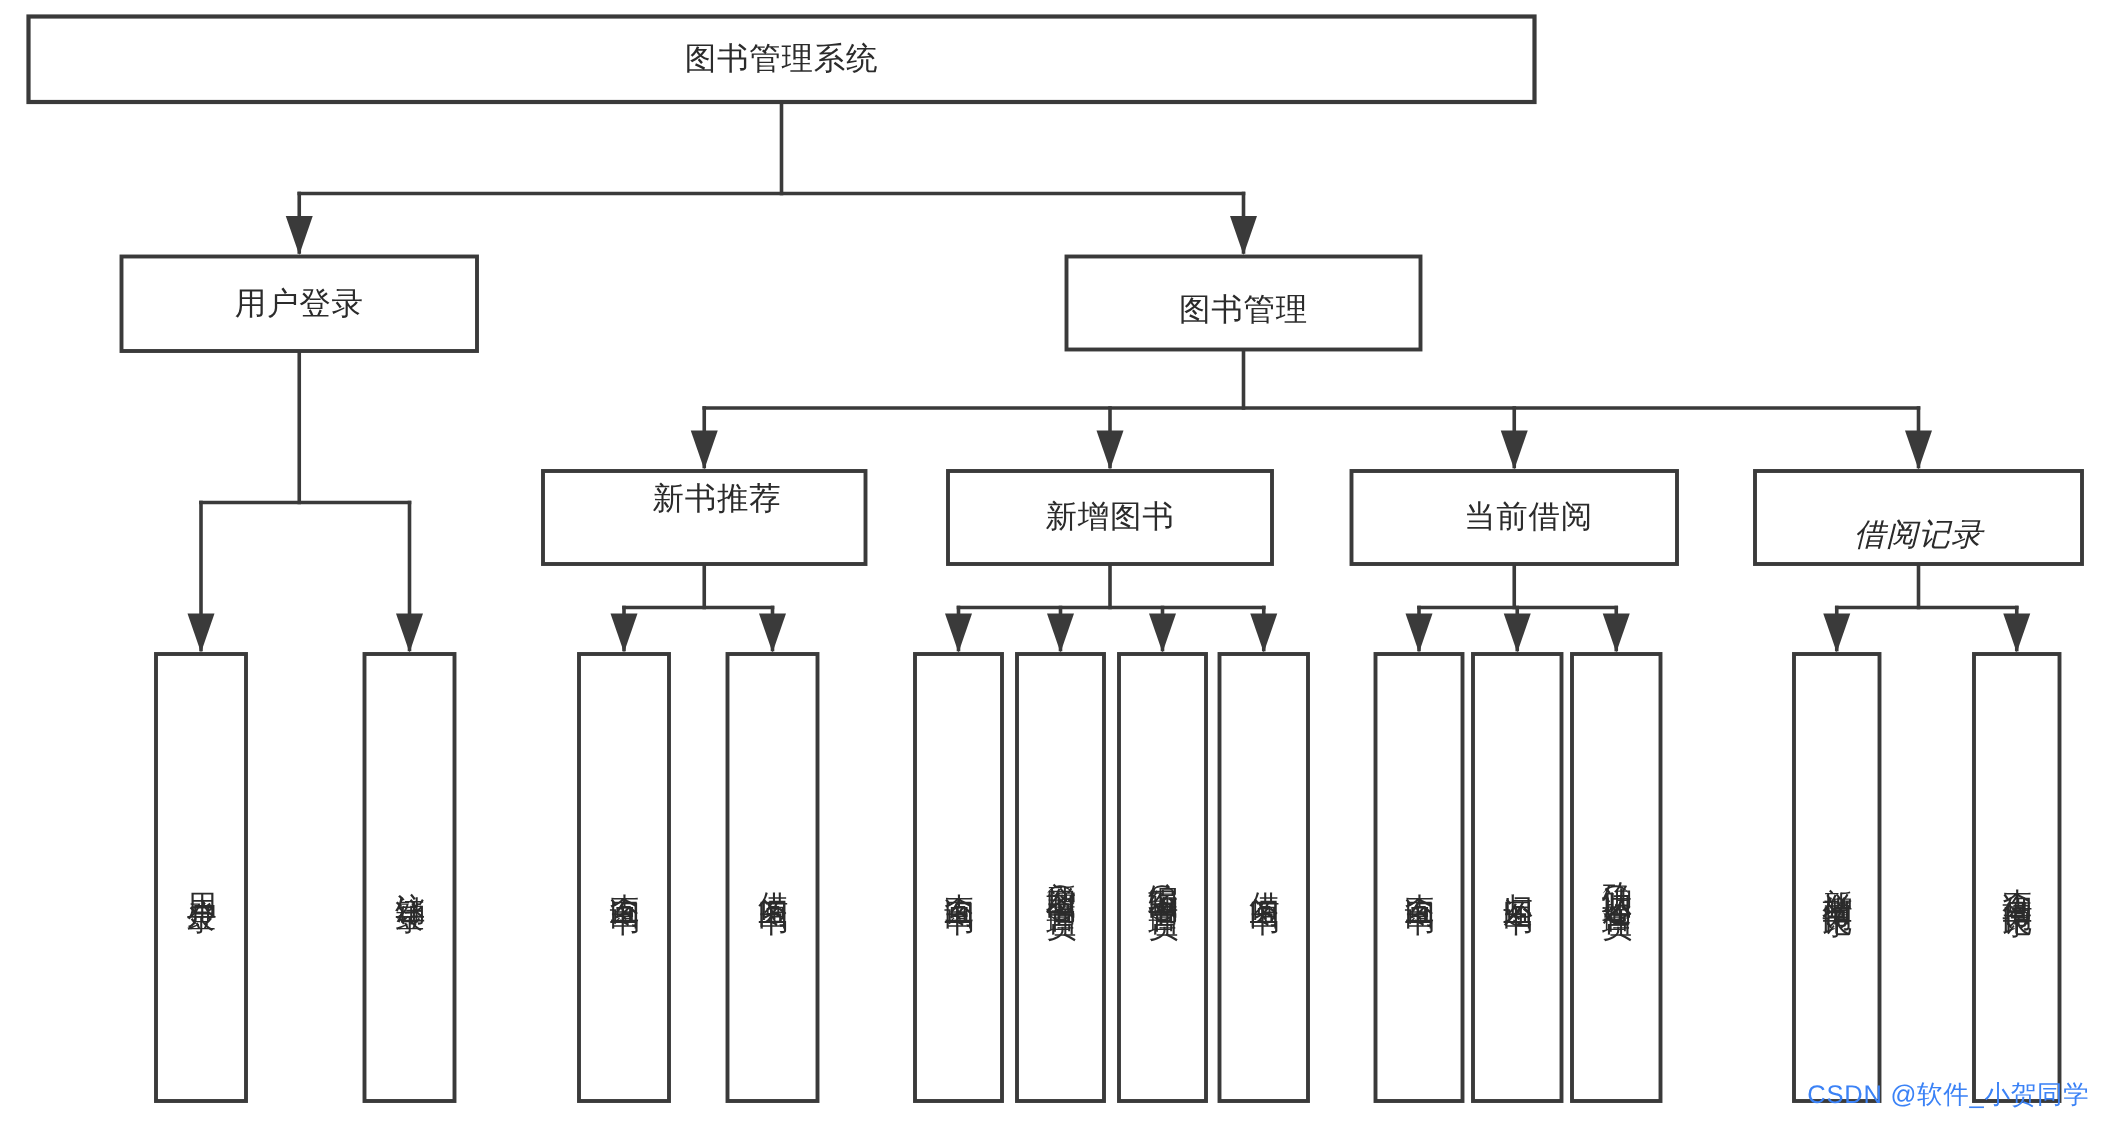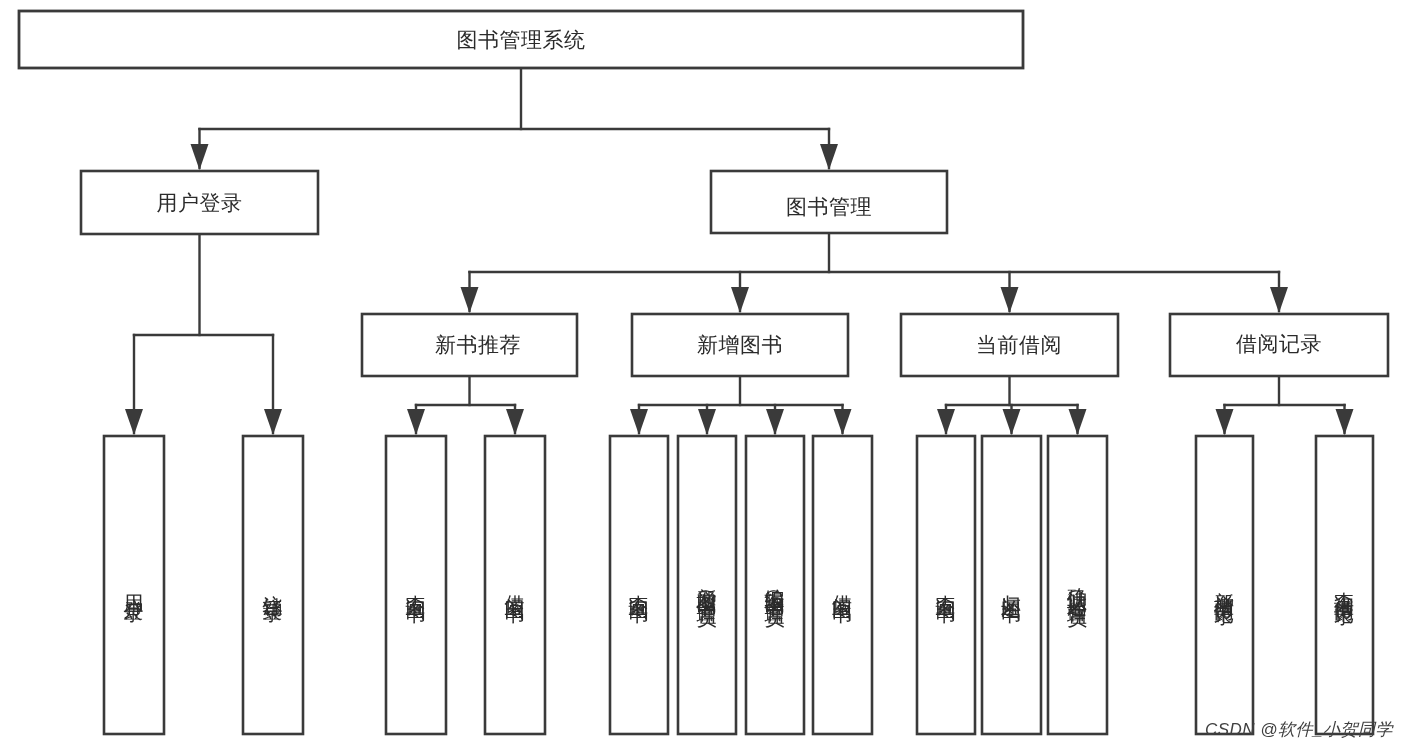--- a/index.html
+++ b/index.html
@@ -67,26 +67,25 @@
     letter-spacing: 3px;
     line-height: 1;
     align-items: center;
     justify-content: center;
   }
   .watermark {
     position: absolute;
     right: 12px;
     bottom: 6px;
     font-size: 17px;
-    color: #404040;
+    color: #3b82f6;
     font-family: "Liberation Sans", "DejaVu Sans", sans-serif;
     letter-spacing: 0.5px;
     white-space: nowrap;
     pointer-events: none;
-    font-style: italic;
   }
 </style>
 </head>
 <body>
 
 <div id="diagram-root">
 
   <svg id="diagram-svg" viewBox="0 0 1405 747" preserveAspectRatio="none" aria-hidden="true">
     <g id="edges-layer">
         <line x1="521" y1="68" x2="521" y2="129" class="edge-line"></line>
@@ -163,24 +162,24 @@
         <rect x="1048" y="436" width="59" height="298" class="node-rect"></rect>
         <rect x="1196" y="436" width="57" height="298" class="node-rect"></rect>
         <rect x="1316" y="436" width="57" height="298" class="node-rect"></rect>
       </g>
   </svg>
 
   <div id="labels-layer">
       <div class="node-label horizontal" style="left: 19px; top: 11px; width: 1004px; height: 57px;">图书管理系统</div>
       <div class="node-label horizontal" style="left: 81px; top: 171px; width: 237px; height: 63px;">用户登录</div>
       <div class="node-label horizontal" style="left: 711px; top: 171px; width: 236px; height: 72px;">图书管理</div>
-      <div class="node-label horizontal" style="left: 362px; top: 314px; width: 232px; height: 62px;">新书推荐</div>
+      <div class="node-label horizontal" style="left: 362px; top: 302px; width: 232px; height: 62px;">新书推荐</div>
       <div class="node-label horizontal" style="left: 632px; top: 314px; width: 216px; height: 62px;">新增图书</div>
       <div class="node-label horizontal" style="left: 901px; top: 314px; width: 236px; height: 62px;">当前借阅</div>
-      <div class="node-label horizontal" style="left: 1170px; top: 311px; width: 218px; height: 66px;">借阅记录</div>
+      <div class="node-label horizontal" style="left: 1170px; top: 324px; width: 218px; height: 66px; font-style: italic;">借阅记录</div>
       <div class="node-label vertical" style="left: 104px; top: 436px; width: 60px; height: 298px;">用户登录</div>
       <div class="node-label vertical" style="left: 243px; top: 436px; width: 60px; height: 298px;">注销登录</div>
       <div class="node-label vertical" style="left: 386px; top: 436px; width: 60px; height: 298px;">查询图书</div>
       <div class="node-label vertical" style="left: 485px; top: 436px; width: 60px; height: 298px;">借阅图书</div>
       <div class="node-label vertical" style="left: 610px; top: 436px; width: 58px; height: 298px;">查询图书</div>
       <div class="node-label vertical" style="left: 678px; top: 436px; width: 58px; height: 298px;">新增图书（管理员）</div>
       <div class="node-label vertical" style="left: 746px; top: 436px; width: 58px; height: 298px;">编辑图书（管理员）</div>
       <div class="node-label vertical" style="left: 813px; top: 436px; width: 59px; height: 298px;">借阅图书</div>
       <div class="node-label vertical" style="left: 917px; top: 436px; width: 58px; height: 298px;">查询图书</div>
       <div class="node-label vertical" style="left: 982px; top: 436px; width: 59px; height: 298px;">归还图书</div>

